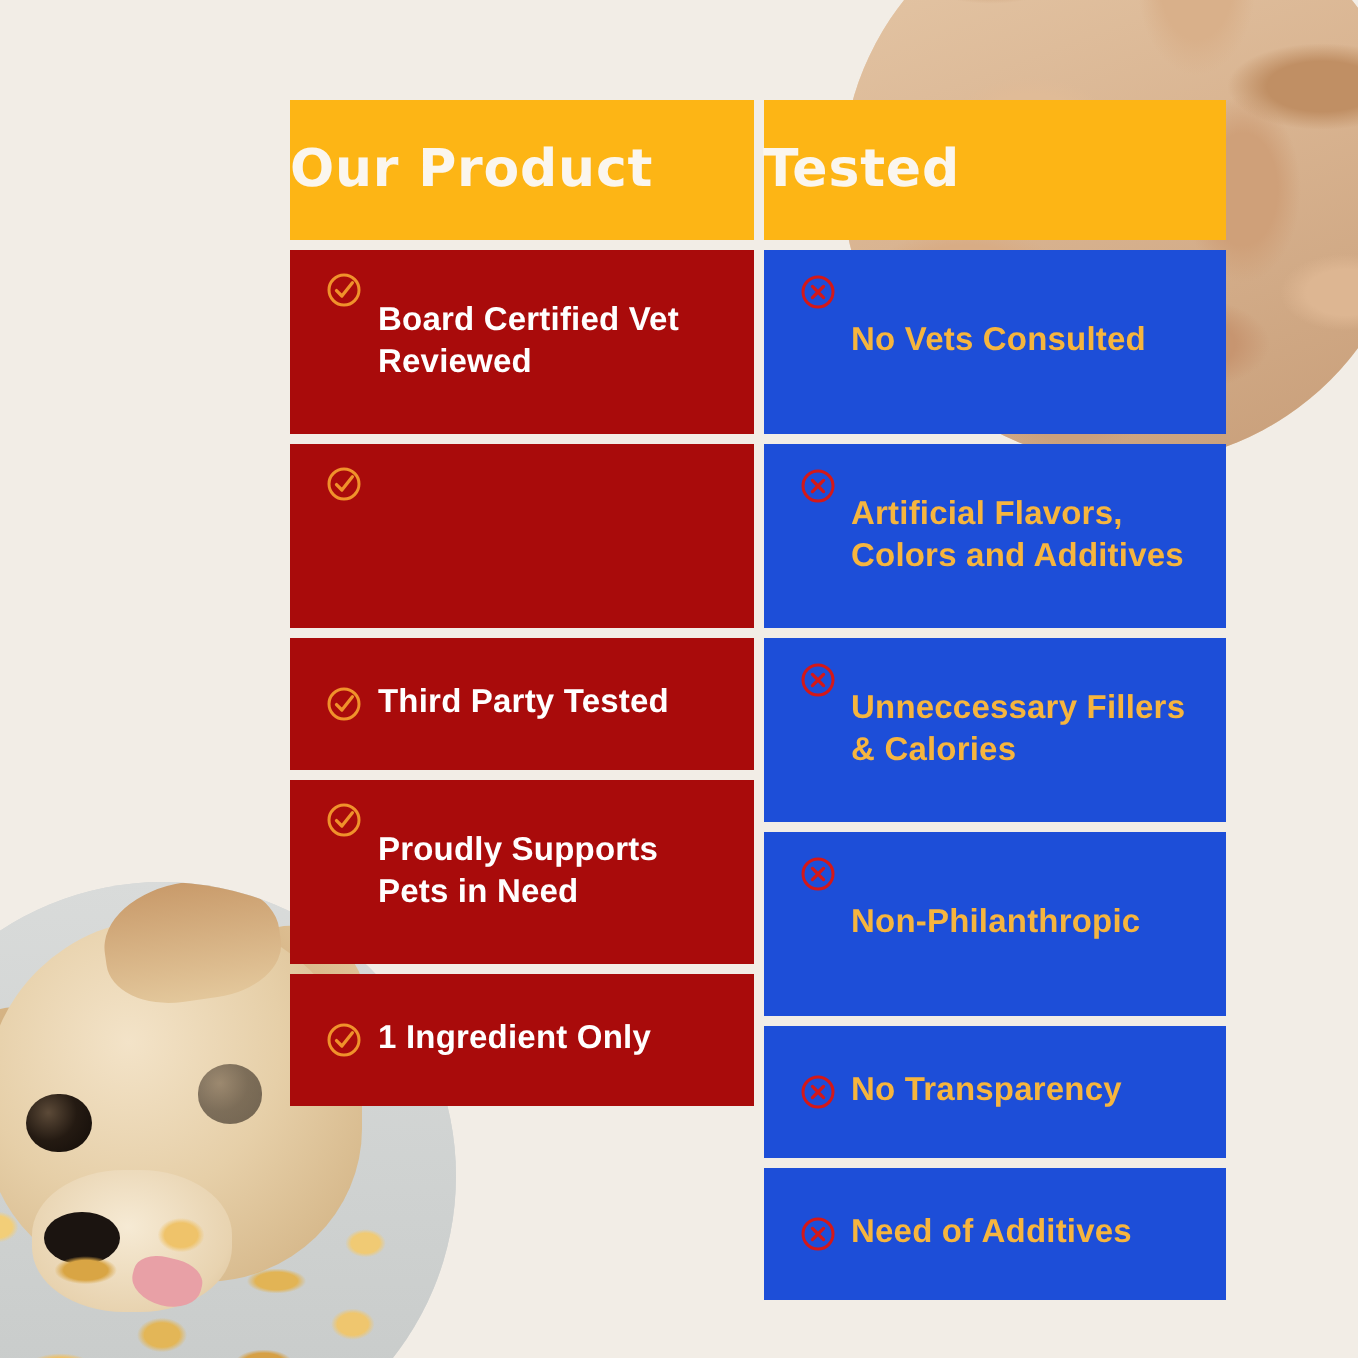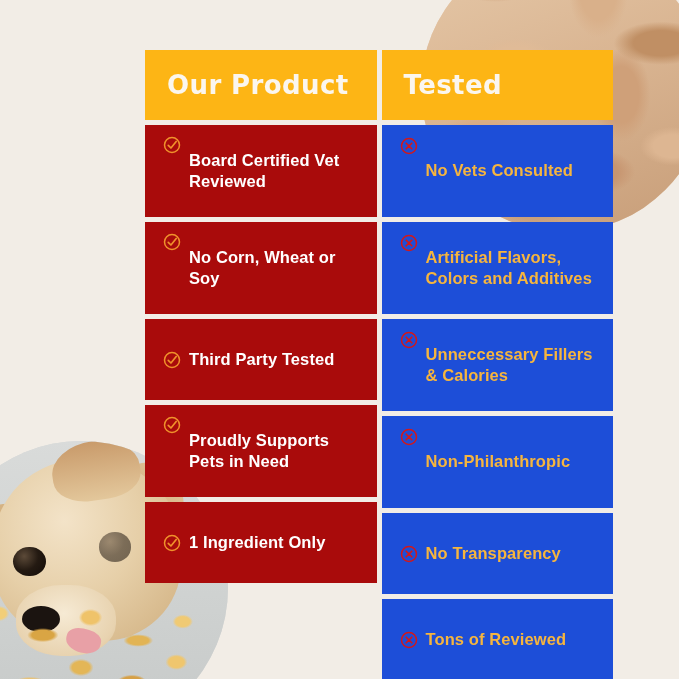--- a/index.html
+++ b/index.html
@@ -175,21 +175,20 @@
     flex-direction: column;
     gap: 5px;
     min-width: 0;
   }
 
   .col-header {
     height: 70px;
     background: #FDB515;
     display: flex;
     align-items: center;
-    padding-left: 22px;
     box-sizing: border-box;
   }
   .col-header .htext {
     color: #FBF6EE;
     font-size: 26px;
     font-weight: 700;
     letter-spacing: 0.4px;
     font-family: "DejaVu Sans", sans-serif;
   }
 
@@ -197,21 +196,21 @@
     box-sizing: border-box;
     display: flex;
     align-items: center;
     padding: 10px 14px 10px 18px;
     gap: 8px;
   }
   .col-ours .cell { background: #A90B0B; }
   .col-others .cell { background: #1d4ed8; }
 
   .cell.tall { height: 92px; }
-  .cell.short { height: 81px; }
+  .cell.short { height: 66px; }
 
   .cell .label {
     font-size: 16.5px;
     font-weight: 700;
     line-height: 1.28;
     letter-spacing: 0.1px;
   }
   .col-ours .cell .label { color: #FFFFFF; }
   .col-others .cell .label { color: #F6B53E; }
 
@@ -262,21 +261,20 @@
       </svg>
       <span class="label">Board Certified Vet Reviewed</span>
     </div>
 
 
     <div class="cell tall">
       <svg class="icon" viewBox="0 0 24 24">
         <circle cx="12" cy="12" r="10" fill="none" stroke="#F0922B" stroke-width="2"></circle>
         <path d="M7 12.4 L10.6 16 L17.6 7.2" fill="none" stroke="#F0922B" stroke-width="2.2" stroke-linecap="round" stroke-linejoin="round"></path>
       </svg>
-      <span class="label">No Corn, Wheat or Soy</span>
     </div>
 
     <div class="cell short">
       <svg class="icon" viewBox="0 0 24 24">
         <circle cx="12" cy="12" r="10" fill="none" stroke="#F0922B" stroke-width="2"></circle>
         <path d="M7 12.4 L10.6 16 L17.6 7.2" fill="none" stroke="#F0922B" stroke-width="2.2" stroke-linecap="round" stroke-linejoin="round"></path>
       </svg>
       <span class="label">Third Party Tested</span>
     </div>
 
@@ -340,17 +338,17 @@
         <path d="M8.3 8.3 L15.7 15.7 M15.7 8.3 L8.3 15.7" fill="none" stroke="#D41818" stroke-width="2.2" stroke-linecap="round"></path>
       </svg>
       <span class="label">No Transparency</span>
     </div>
 
     <div class="cell short">
       <svg class="icon" viewBox="0 0 24 24">
         <circle cx="12" cy="12" r="10" fill="none" stroke="#D41818" stroke-width="2"></circle>
         <path d="M8.3 8.3 L15.7 15.7 M15.7 8.3 L8.3 15.7" fill="none" stroke="#D41818" stroke-width="2.2" stroke-linecap="round"></path>
       </svg>
-      <span class="label">Tons of Reviewed</span>
+      <span class="label">Need of Additives</span>
     </div>
   </div>
 
 </div>
 
 </body></html>

